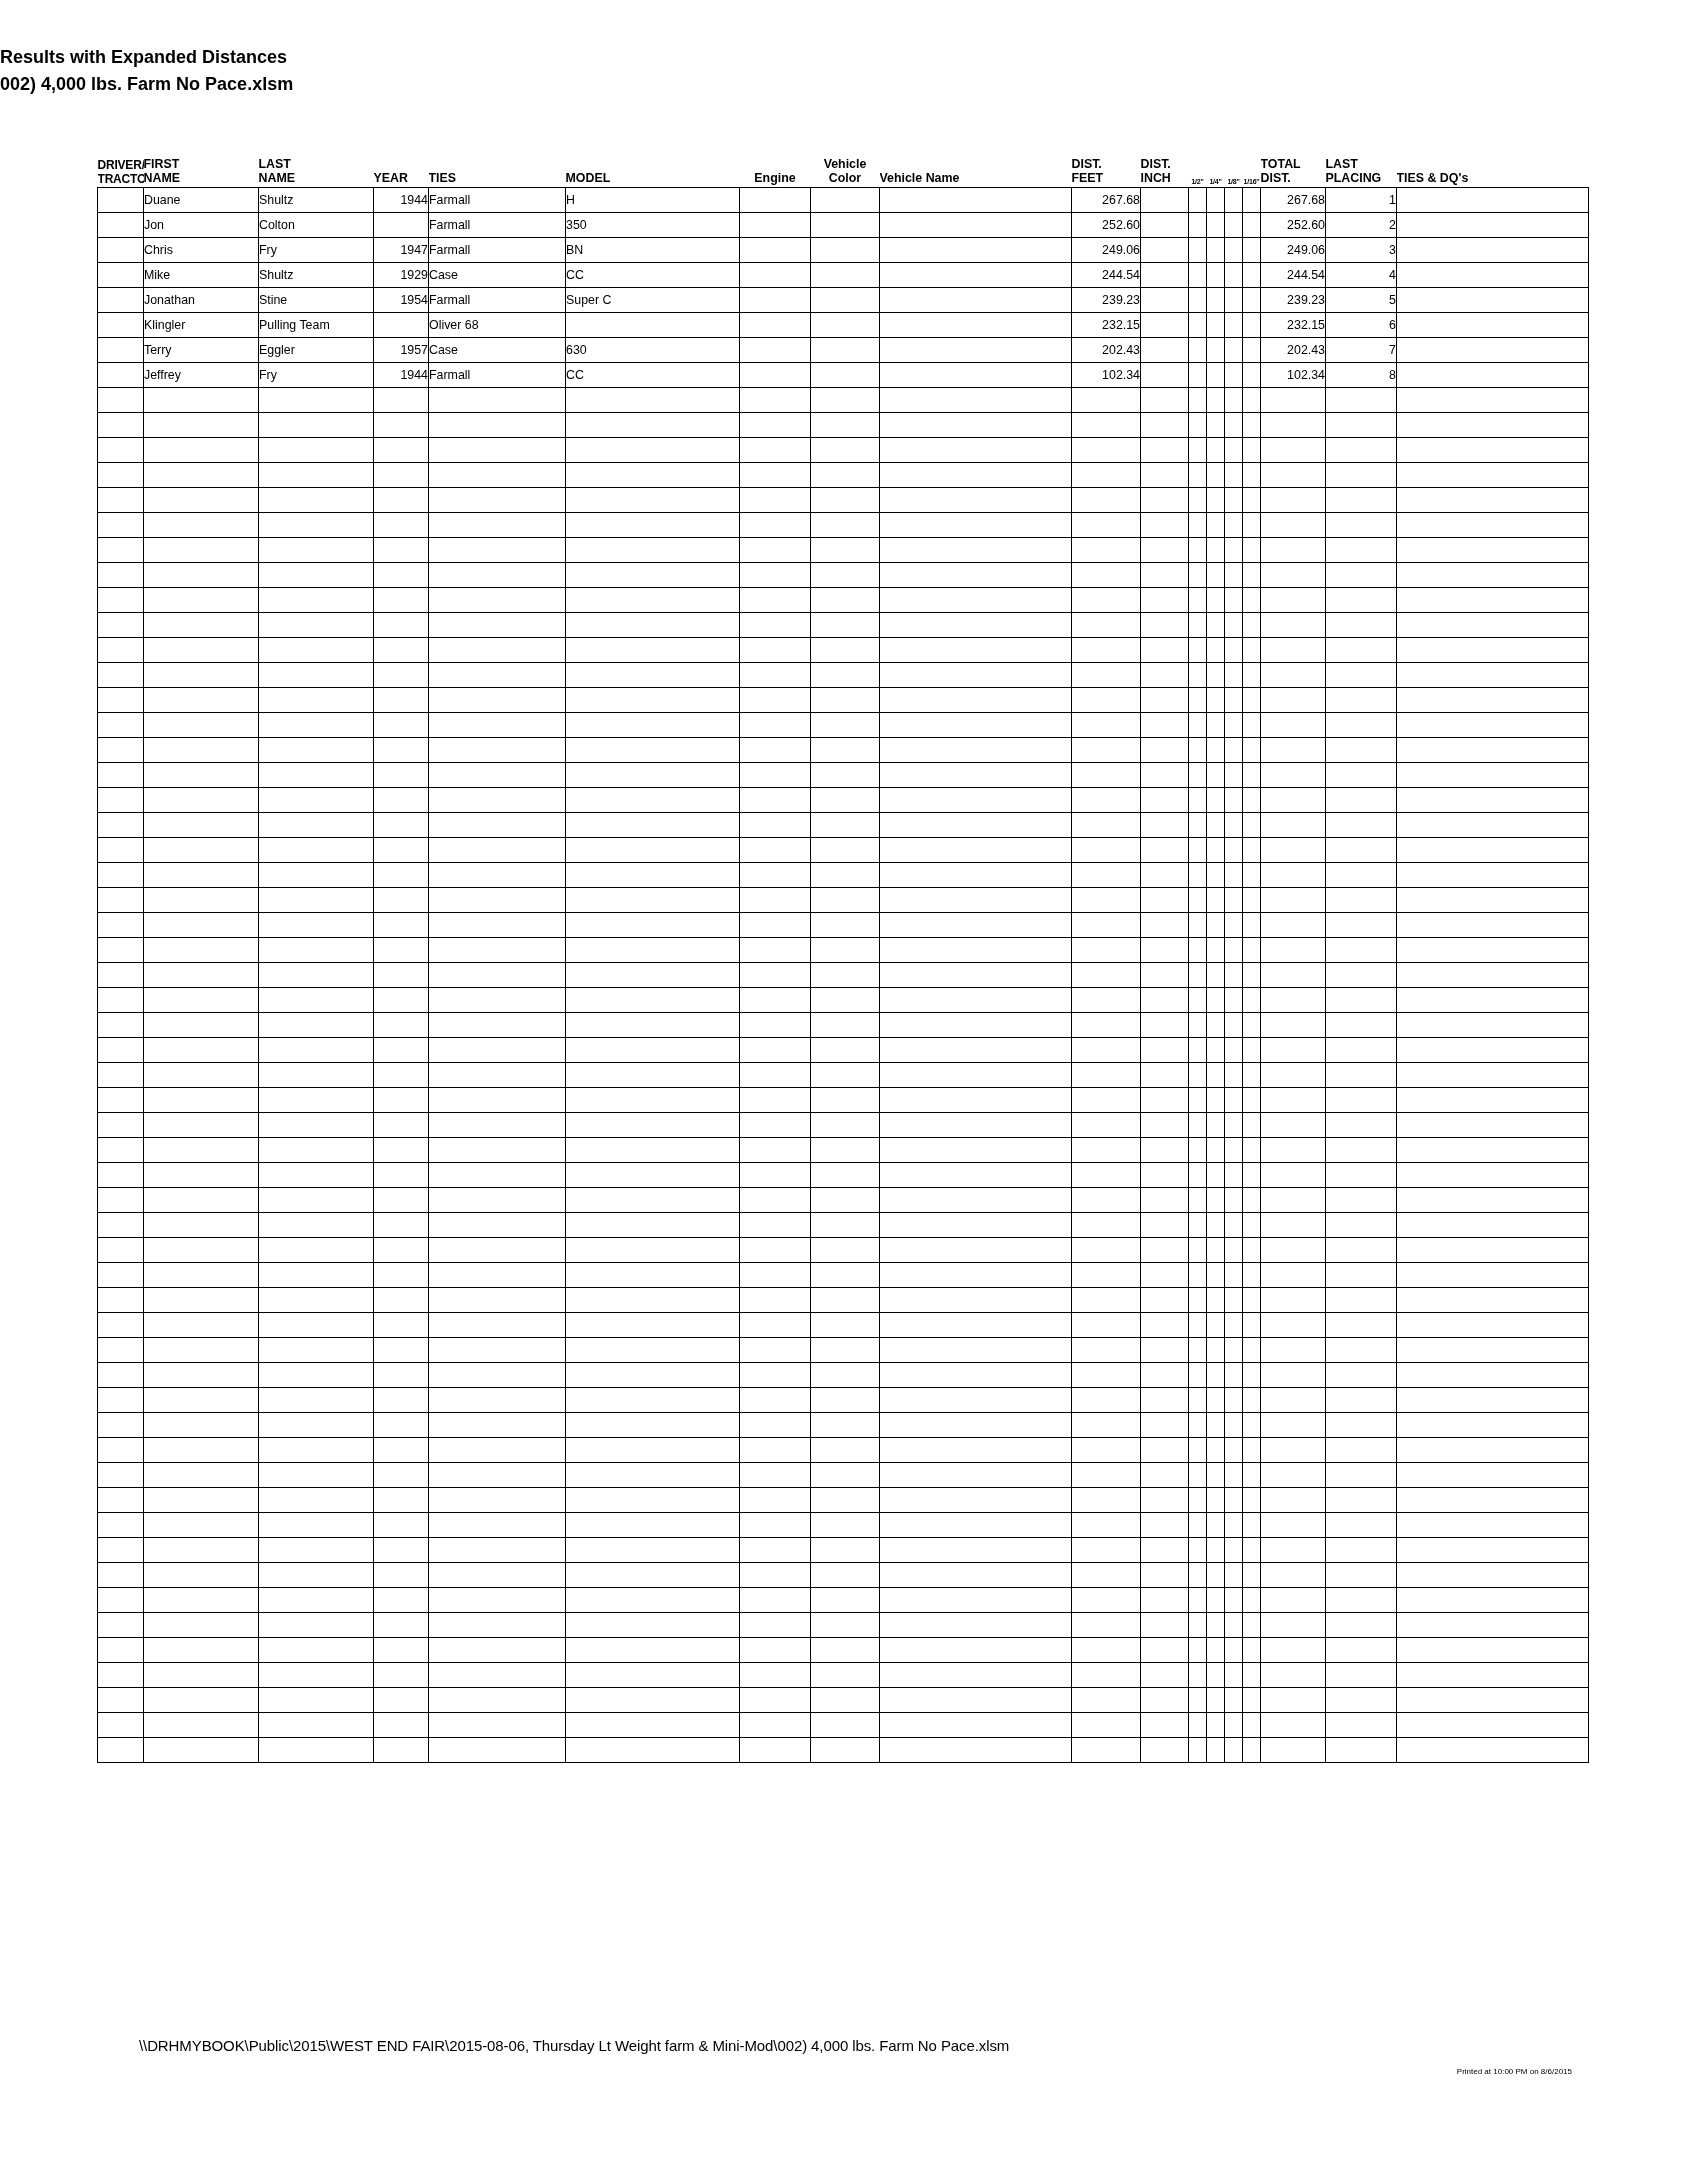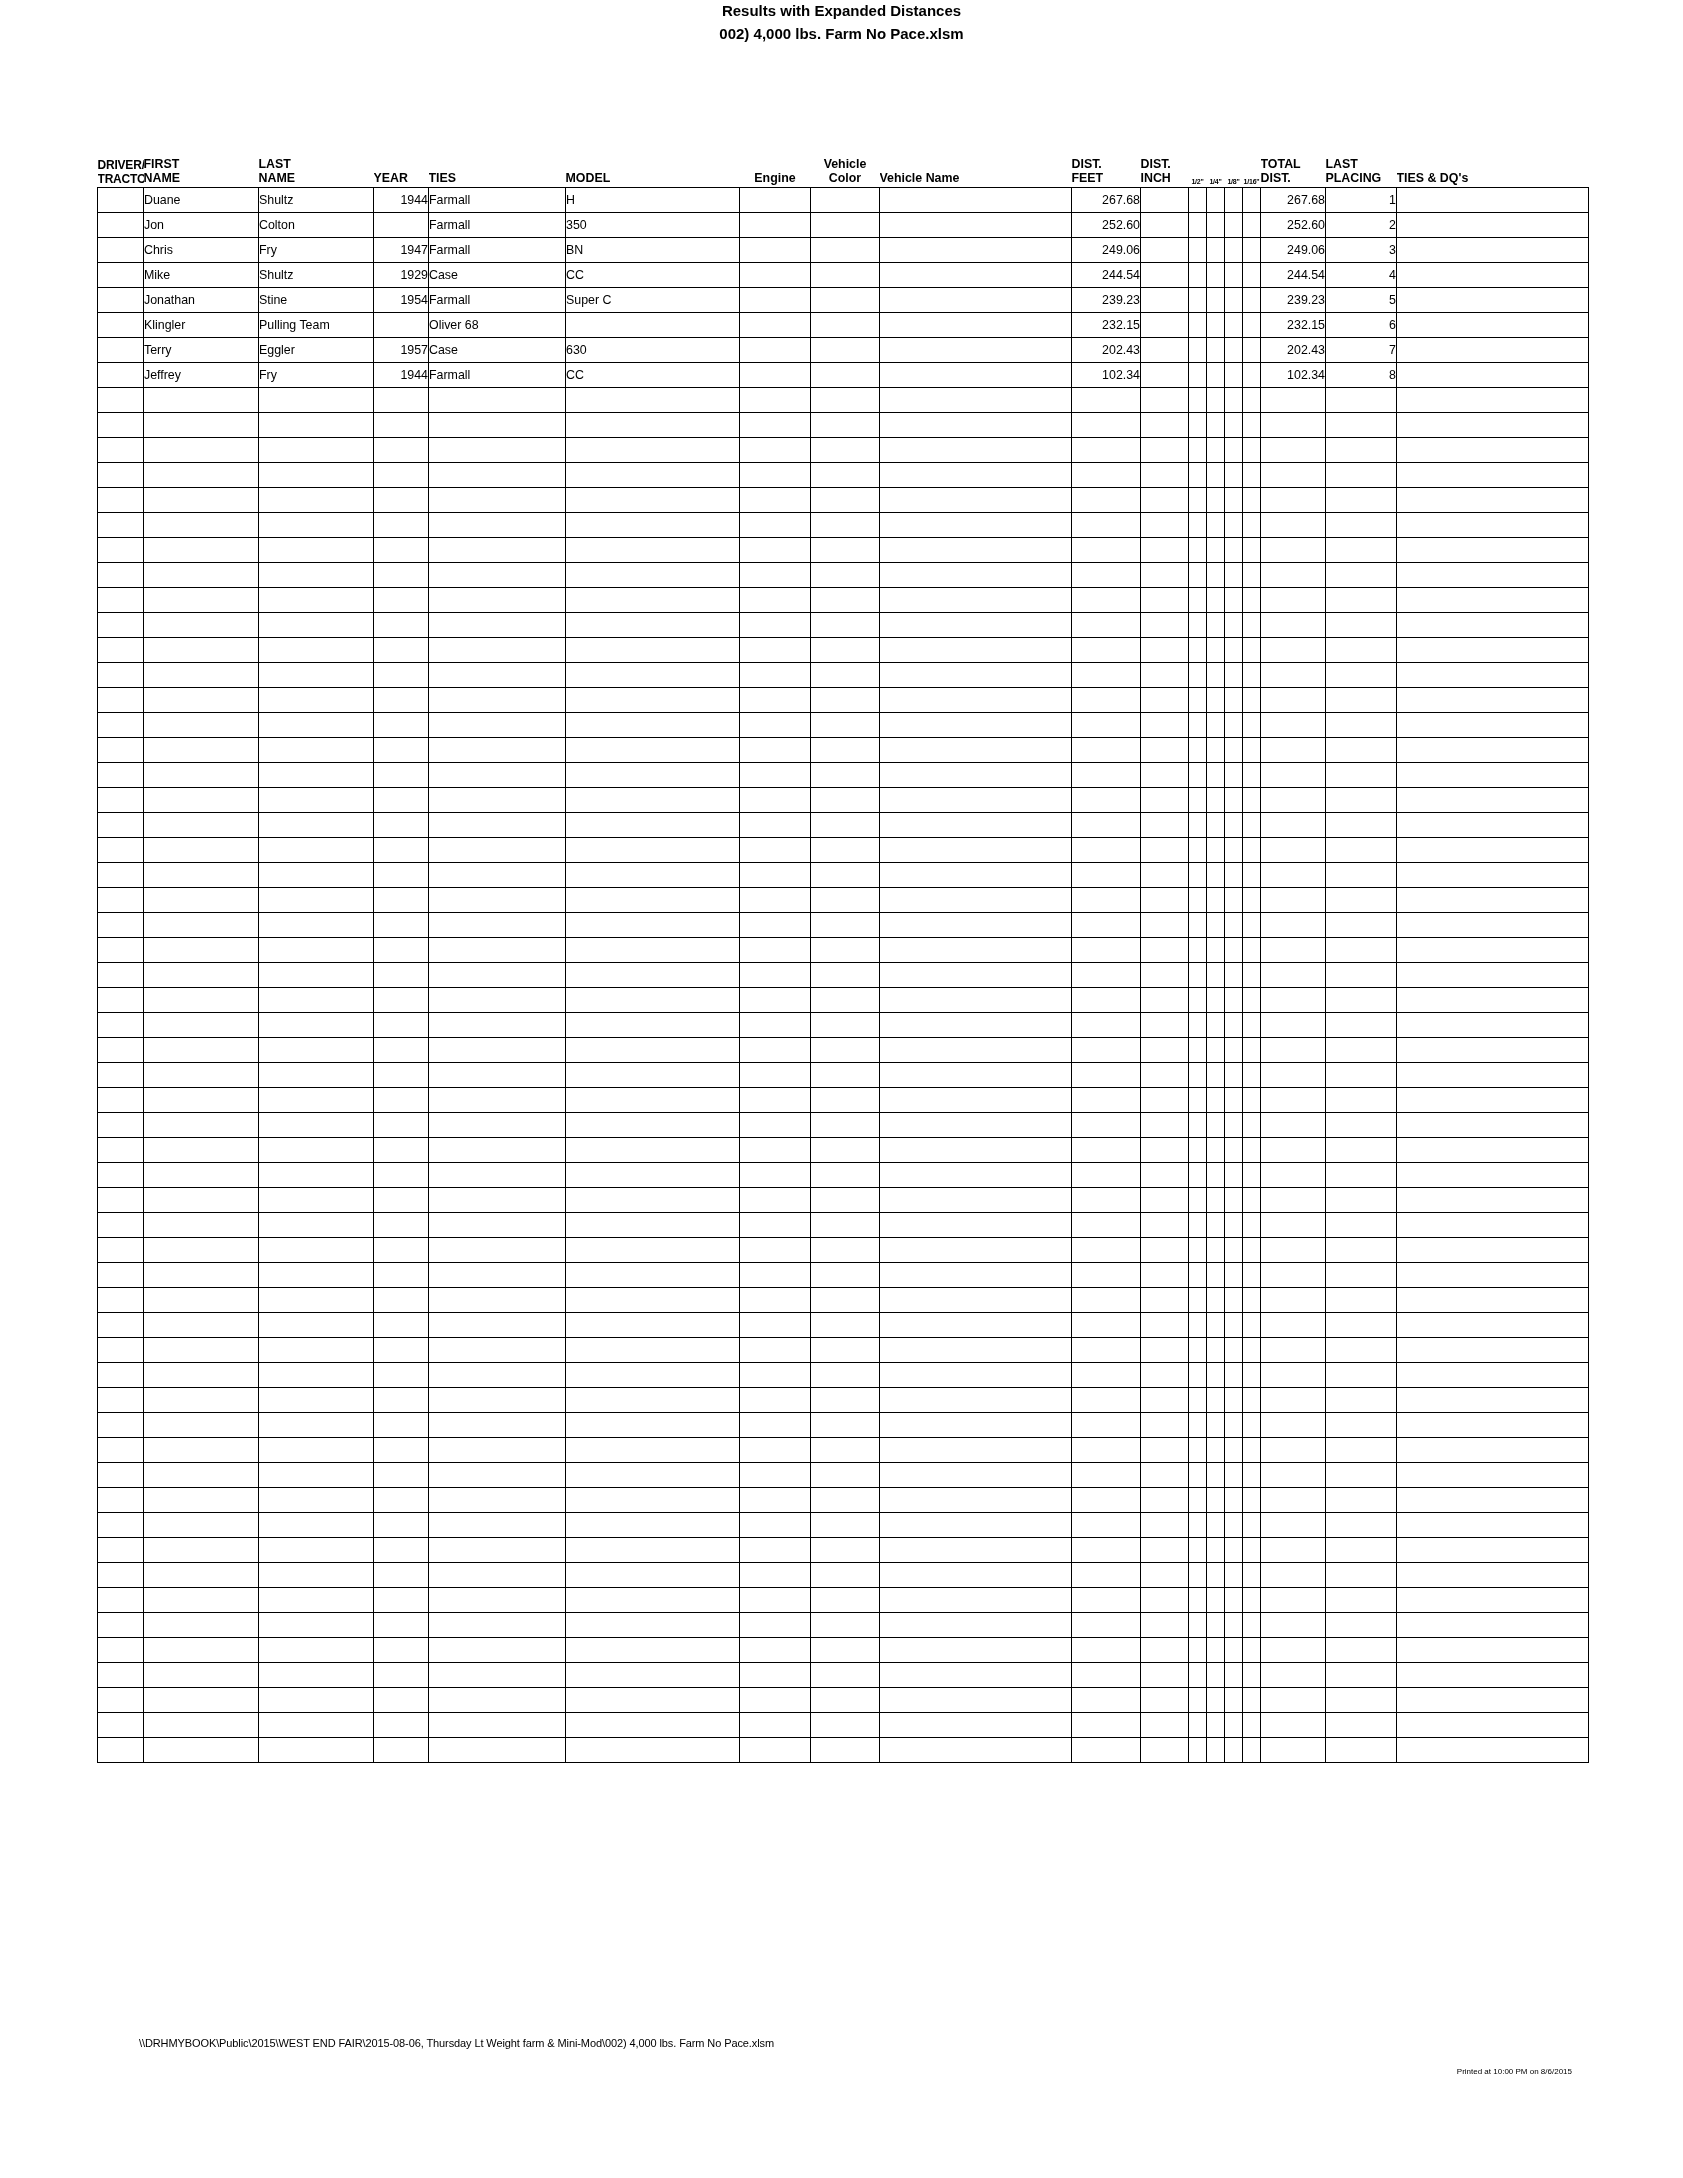--- a/index.html
+++ b/index.html
@@ -16,22 +16,23 @@
     overflow: hidden;
   }
   .page {
     position: absolute;
     left: 0; top: 0;
     width: 1683px;
     height: 2178px;
     background: #fff;
   }
   .title-block {
-    text-align: center;
-    font-size: 15px;
+    text-align: left;
+    padding-top: 44px;
+    font-size: 18px;
     font-weight: bold;
     line-height: 1.5;
   }
   .title-line { display: block; }
 
   .sheet-wrap {
     position: absolute;
     left: 97px;
     top: 142px;
     width: 1491px;
@@ -91,21 +92,21 @@
     position: absolute;
     left: 0;
     top: 2037px;
     width: 1683px;
     font-size: 9px;
   }
   .footer-left {
     position: absolute;
     left: 139px;
     top: 0;
-    font-size: 11px;
+    font-size: 15px;
     letter-spacing: -0.1px;
   }
   .footer-right {
     position: absolute;
     right: 111px;
     top: 30px;
     font-size: 8px;
   }
 </style>
 </head>

